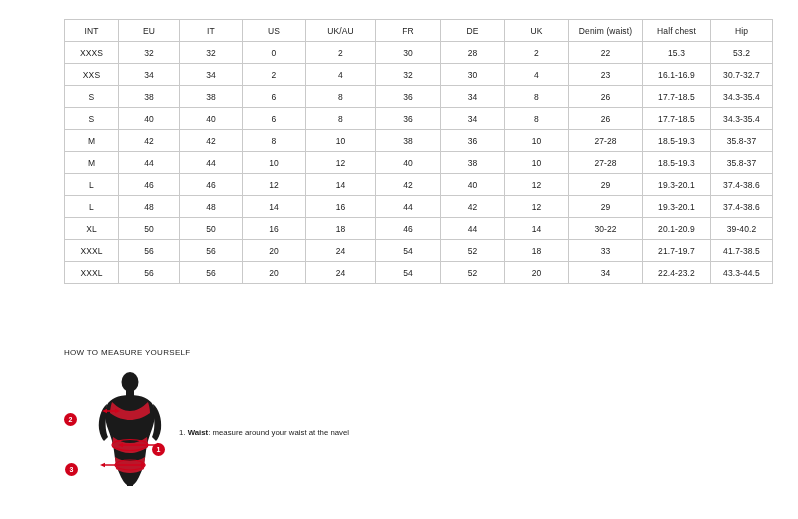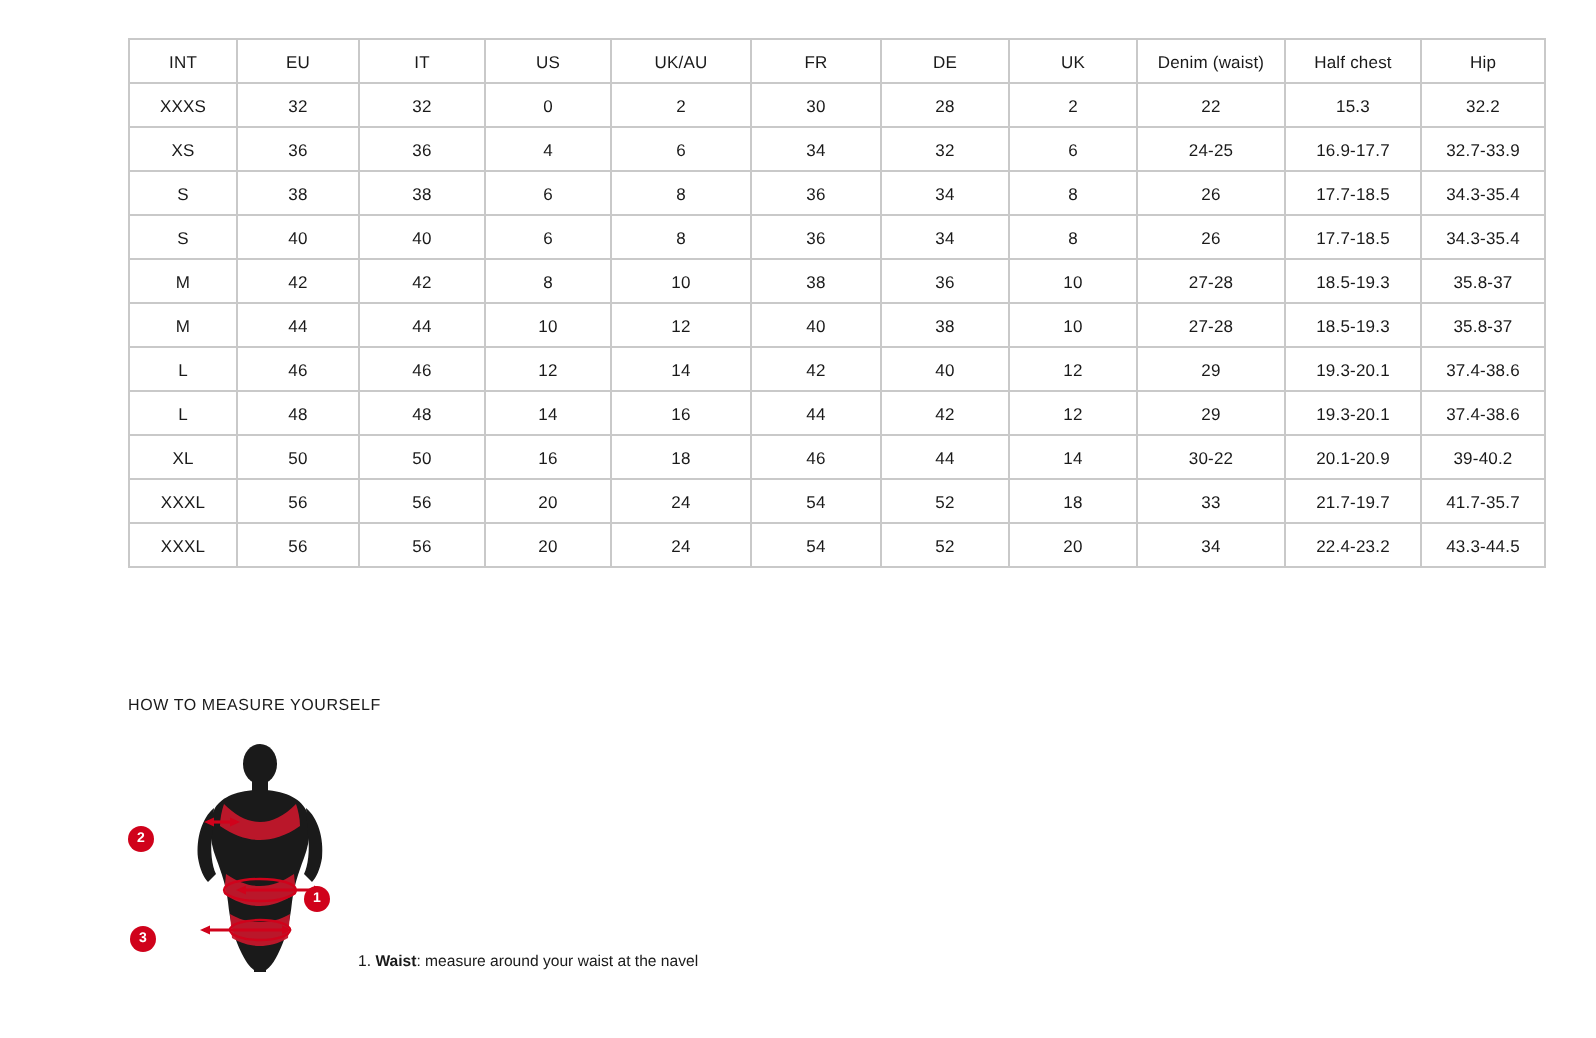--- a/index.html
+++ b/index.html
@@ -72,21 +72,21 @@
   .measure-title {
     font-size: 8px;
     font-weight: normal;
     letter-spacing: 0.3px;
     color: #1a1a1a;
     margin-bottom: 10px;
   }
   .measure-body {
     position: relative;
     display: flex;
-    align-items: flex-end;
+    align-items: center;
   }
   .figure-col {
     width: 115px;
     position: relative;
     height: 130px;
   }
   .text-col {
     margin-left: 0px;
     padding-top: 14px;
   }
@@ -162,34 +162,34 @@
           <td>XXXS</td>
           <td>32</td>
           <td>32</td>
           <td>0</td>
           <td>2</td>
           <td>30</td>
           <td>28</td>
           <td>2</td>
           <td>22</td>
           <td>15.3</td>
-          <td>32.2</td>
-        </tr>
-        <tr>
-          <td>XS</td>
-          <td>36</td>
-          <td>36</td>
+          <td>53.2</td>
+        </tr>
+        <tr>
+          <td>XXS</td>
+          <td>34</td>
+          <td>34</td>
+          <td>2</td>
           <td>4</td>
-          <td>6</td>
-          <td>34</td>
           <td>32</td>
-          <td>6</td>
-          <td>24-25</td>
-          <td>16.9-17.7</td>
-          <td>32.7-33.9</td>
+          <td>30</td>
+          <td>4</td>
+          <td>23</td>
+          <td>16.1-16.9</td>
+          <td>30.7-32.7</td>
         </tr>
         <tr>
           <td>S</td>
           <td>38</td>
           <td>38</td>
           <td>6</td>
           <td>8</td>
           <td>36</td>
           <td>34</td>
           <td>8</td>
@@ -279,21 +279,21 @@
           <td>XXXL</td>
           <td>56</td>
           <td>56</td>
           <td>20</td>
           <td>24</td>
           <td>54</td>
           <td>52</td>
           <td>18</td>
           <td>33</td>
           <td>21.7-19.7</td>
-          <td>41.7-35.7</td>
+          <td>41.7-38.5</td>
         </tr>
         <tr>
           <td>XXXL</td>
           <td>56</td>
           <td>56</td>
           <td>20</td>
           <td>24</td>
           <td>54</td>
           <td>52</td>
           <td>20</td>

